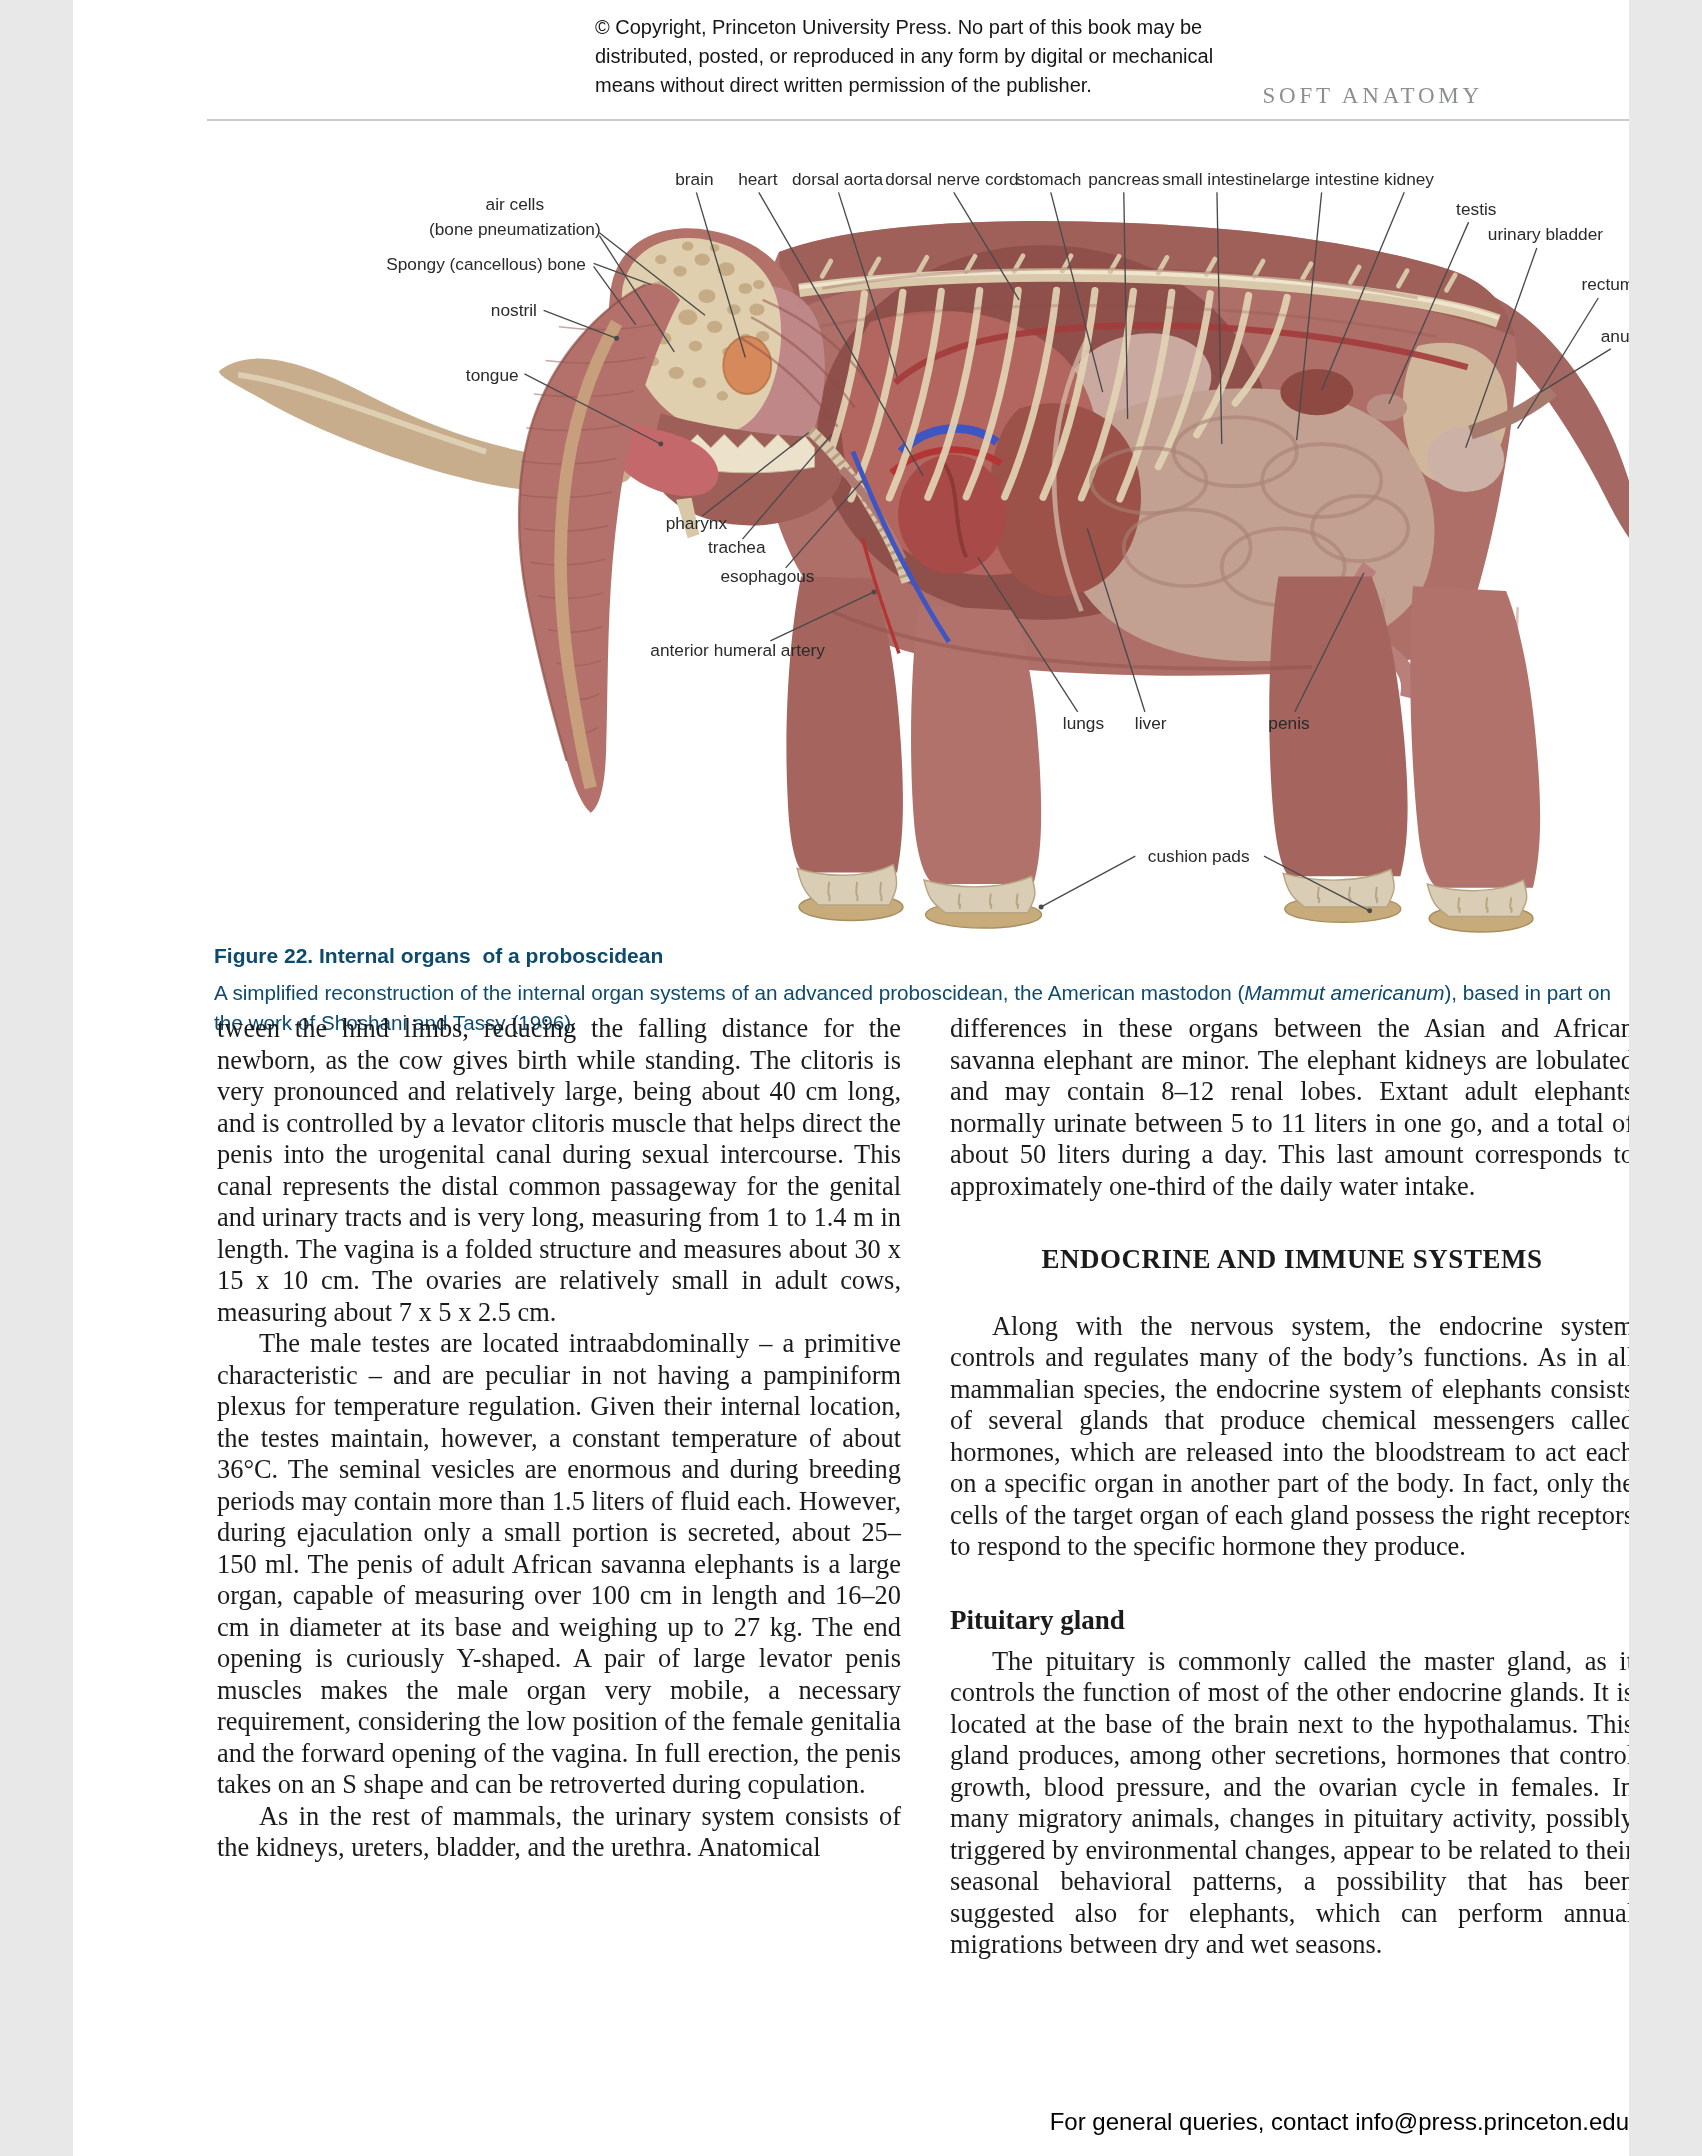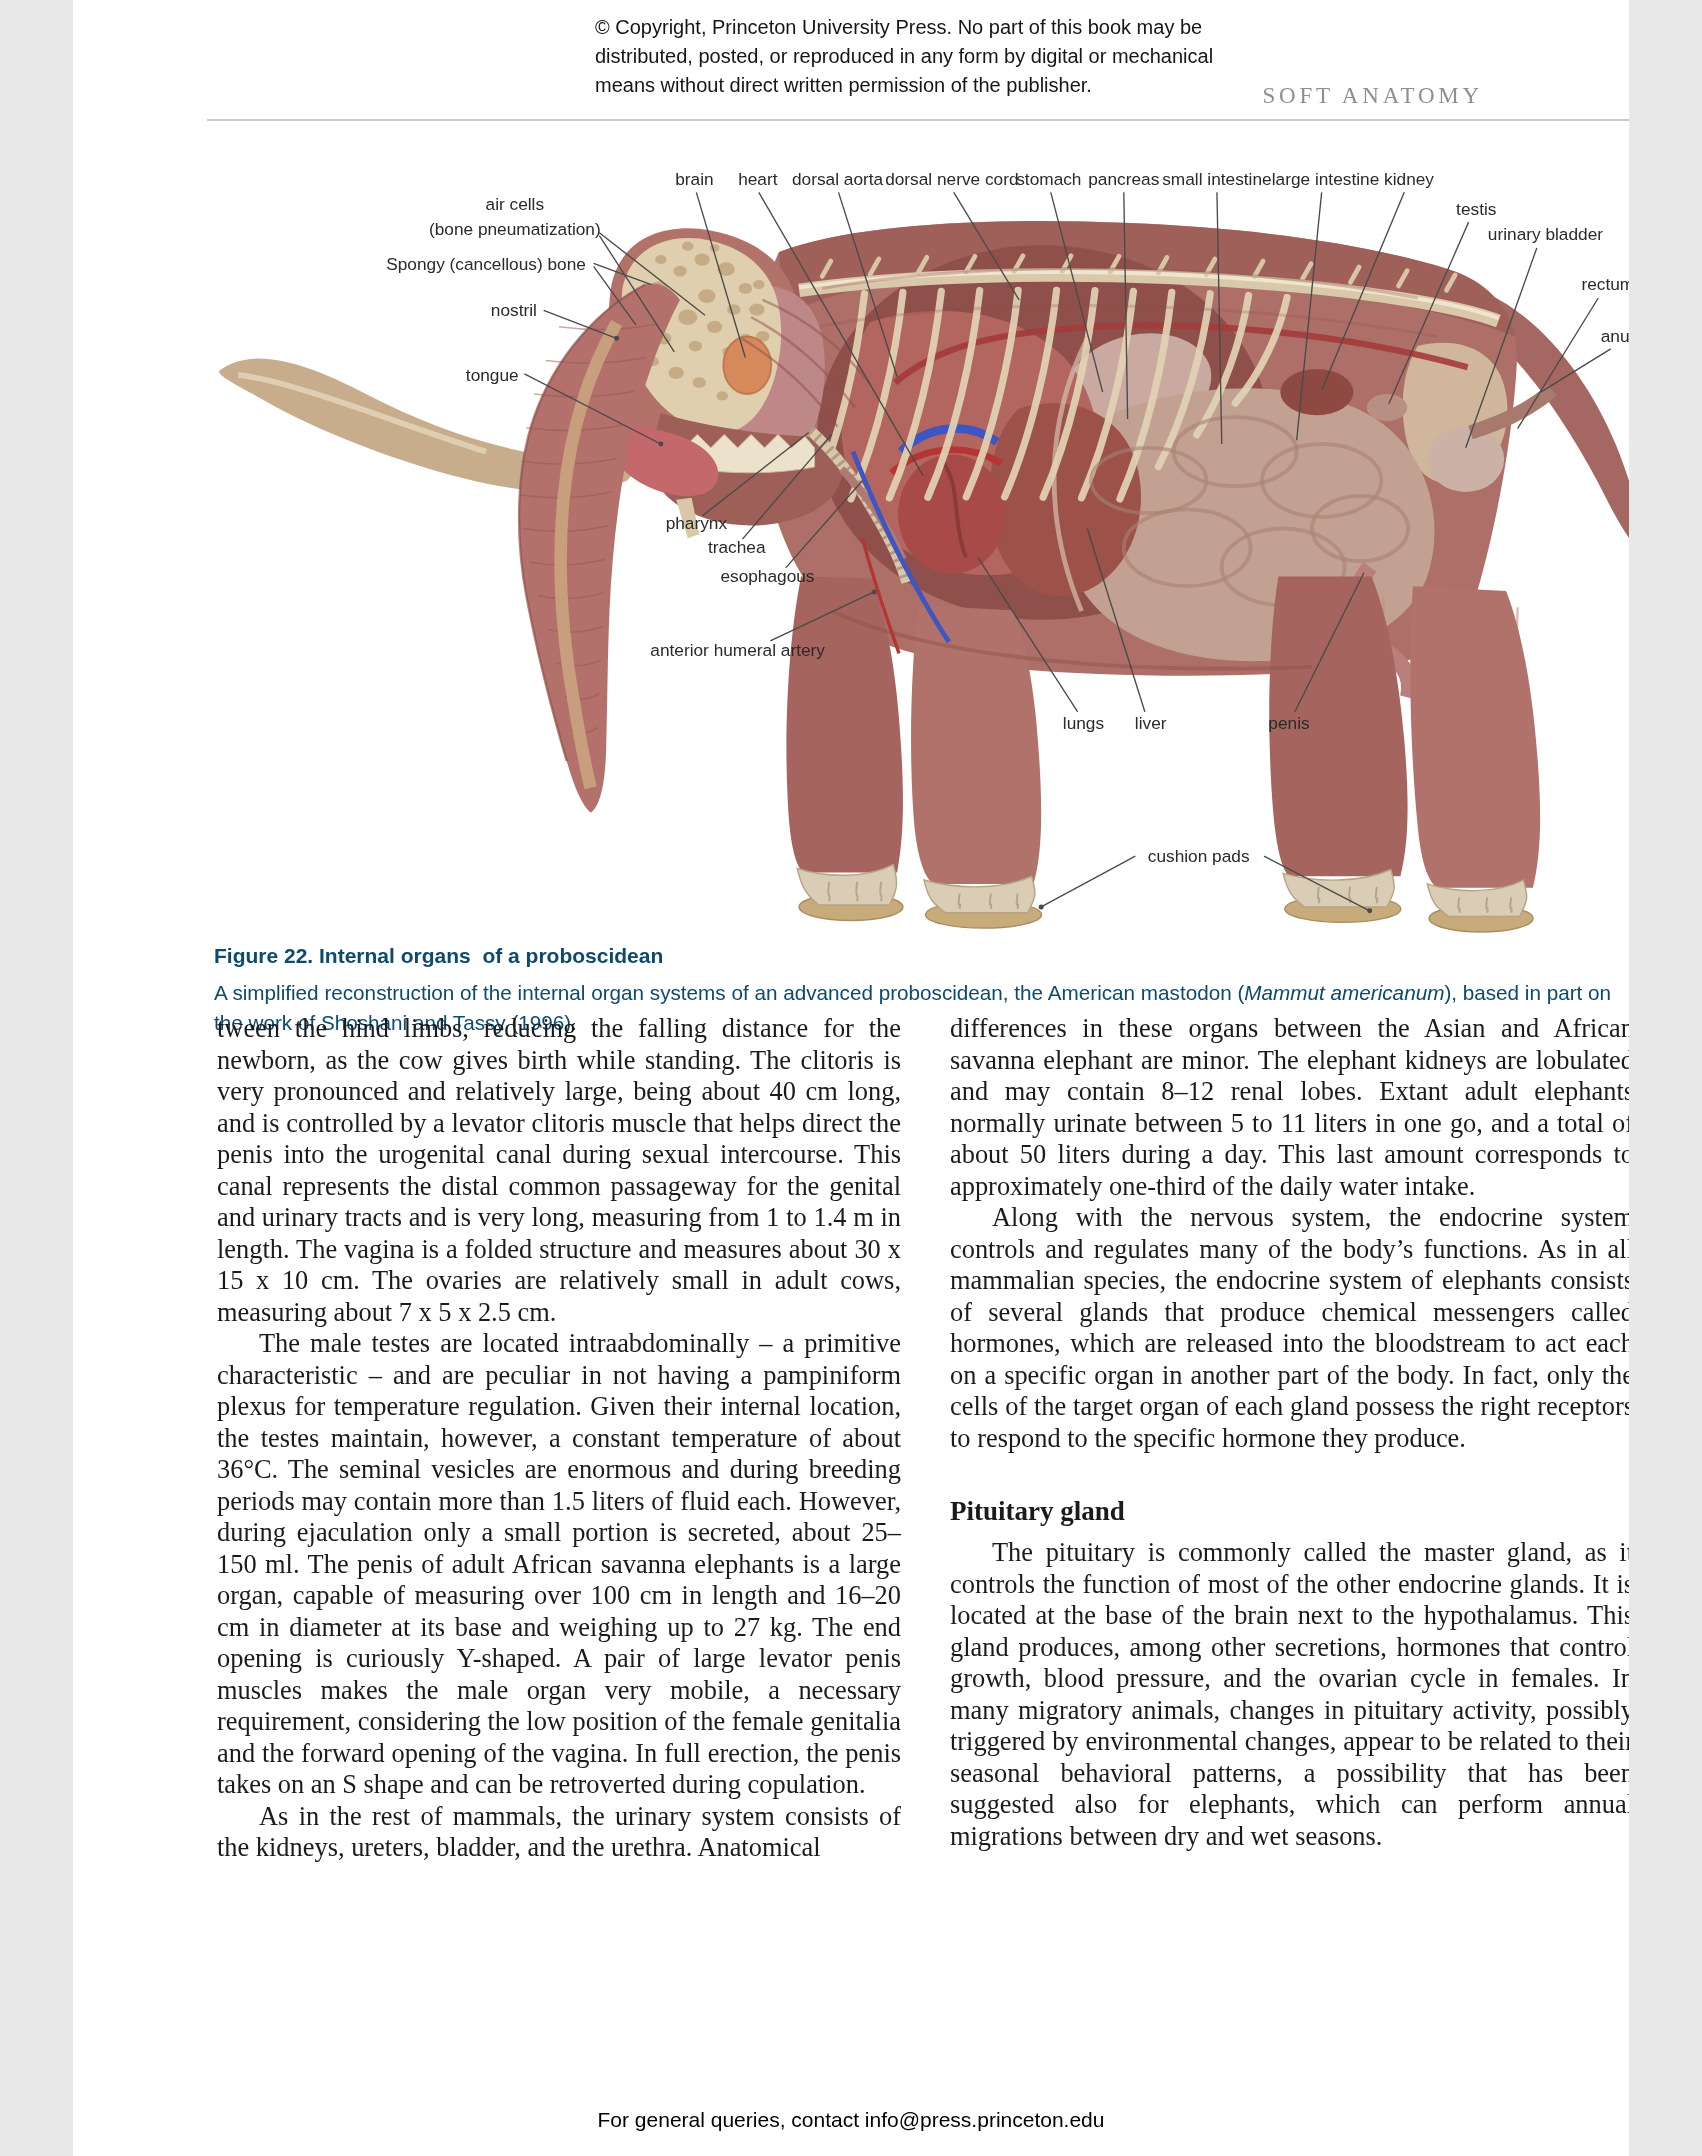--- a/index.html
+++ b/index.html
@@ -15,21 +15,21 @@
   .caption{position:absolute;left:141px;top:941px;width:1430px;font-size:20.7px;line-height:30px;color:#0c4a6e;}
   .caption .t{font-weight:bold;font-size:21px;margin-bottom:6.7px;white-space:pre-wrap;}
   .col{position:absolute;top:1013px;width:684px;font-family:"Liberation Serif",serif;
        font-size:26.4px;line-height:31.5px;text-align:justify;color:#1b1b1b;}
   .col-left{left:144px;} .col-right{left:877px;}
   .col p{margin:0;} .col p.ind{text-indent:42px;}
   .col h2{font-size:27px;text-align:center;margin:42px 0 35px;font-weight:bold;letter-spacing:0.5px;}
   .col h3{font-size:27px;text-align:left;margin:42px 0 9.6px;font-weight:bold;}
   .pagenum{position:absolute;left:1554px;top:2044px;width:58px;text-align:right;
        font-family:"Liberation Serif",serif;font-size:25px;color:#1d4ed8;}
-  .footer{position:absolute;left:0;top:2108px;width:100%;text-align:center;font-size:21px;color:#000;}
+  .footer{position:absolute;left:0;top:2108px;width:100%;text-align:right;font-size:24px;color:#000;}
 </style>
 </head>
 <body>
 
 <div class="page">
 
   <div class="copyright">
     <div>© Copyright, Princeton University Press. No part of this book may be</div>
     <div>distributed, posted, or reproduced in any form by digital or mechanical</div>
     <div>means without direct written permission of the publisher.</div>
@@ -301,20 +301,21 @@
     <div><span>A simplified reconstruction of the internal organ systems of an advanced proboscidean, the American mastodon (</span><i>Mammut americanum</i><span>), based in part on the work of Shoshani and Tassy (1996).</span></div>
   </div>
 
   <div class="col col-left" id="col-left">
       <p class="">tween the hind limbs, reducing the falling distance for the newborn, as the cow gives birth while standing. The clitoris is very pronounced and relatively large, being about 40 cm long, and is controlled by a levator clitoris muscle that helps direct the penis into the urogenital canal during sexual intercourse. This canal represents the distal common passageway for the genital and urinary tracts and is very long, measuring from 1 to 1.4 m in length. The vagina is a folded structure and measures about 30 x 15 x 10 cm. The ovaries are relatively small in adult cows, measuring about 7 x 5 x 2.5 cm.</p>
       <p class="ind">The male testes are located intraabdominally – a primitive characteristic – and are peculiar in not having a pampiniform plexus for temperature regulation. Given their internal location, the testes maintain, however, a constant temperature of about 36°C. The seminal vesicles are enormous and during breeding periods may contain more than 1.5 liters of fluid each. However, during ejaculation only a small portion is secreted, about 25–150 ml. The penis of adult African savanna elephants is a large organ, capable of measuring over 100 cm in length and 16–20 cm in diameter at its base and weighing up to 27 kg. The end opening is curiously Y-shaped. A pair of large levator penis muscles makes the male organ very mobile, a necessary requirement, considering the low position of the female genitalia and the forward opening of the vagina. In full erection, the penis takes on an S shape and can be retroverted during copulation.</p>
       <p class="ind">As in the rest of mammals, the urinary system consists of the kidneys, ureters, bladder, and the urethra. Anatomical</p>
     </div>
   <div class="col col-right" id="col-right">
       <p class="">differences in these organs between the Asian and African savanna elephant are minor. The elephant kidneys are lobulated and may contain 8–12 renal lobes. Extant adult elephants normally urinate between 5 to 11 liters in one go, and a total of about 50 liters during a day. This last amount corresponds to approximately one-third of the daily water intake.</p>
+      <h2>ENDOCRINE AND IMMUNE SYSTEMS</h2>
       <p class="ind">Along with the nervous system, the endocrine system controls and regulates many of the body’s functions. As in all mammalian species, the endocrine system of elephants consists of several glands that produce chemical messengers called hormones, which are released into the bloodstream to act each on a specific organ in another part of the body. In fact, only the cells of the target organ of each gland possess the right receptors to respond to the specific hormone they produce.</p>
       <h3>Pituitary gland</h3>
       <p class="ind">The pituitary is commonly called the master gland, as it controls the function of most of the other endocrine glands. It is located at the base of the brain next to the hypothalamus. This gland produces, among other secretions, hormones that control growth, blood pressure, and the ovarian cycle in females. In many migratory animals, changes in pituitary activity, possibly triggered by environmental changes, appear to be related to their seasonal behavioral patterns, a possibility that has been suggested also for elephants, which can perform annual migrations between dry and wet seasons.</p>
     </div>
 
   <div class="pagenum">55</div>
   <div class="footer">For general queries, contact info@press.princeton.edu</div>
 </div>
 
 

